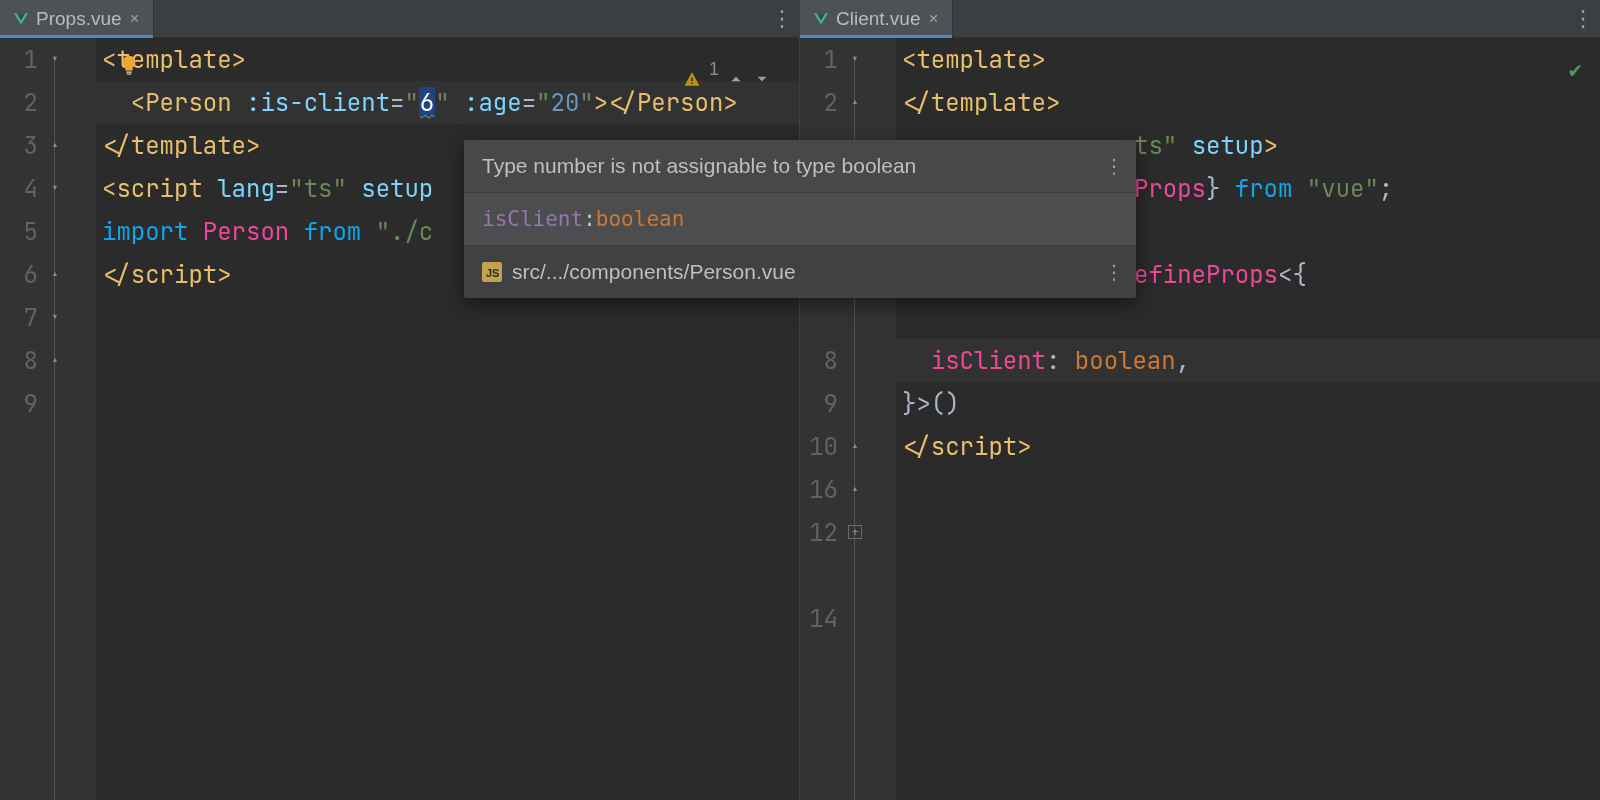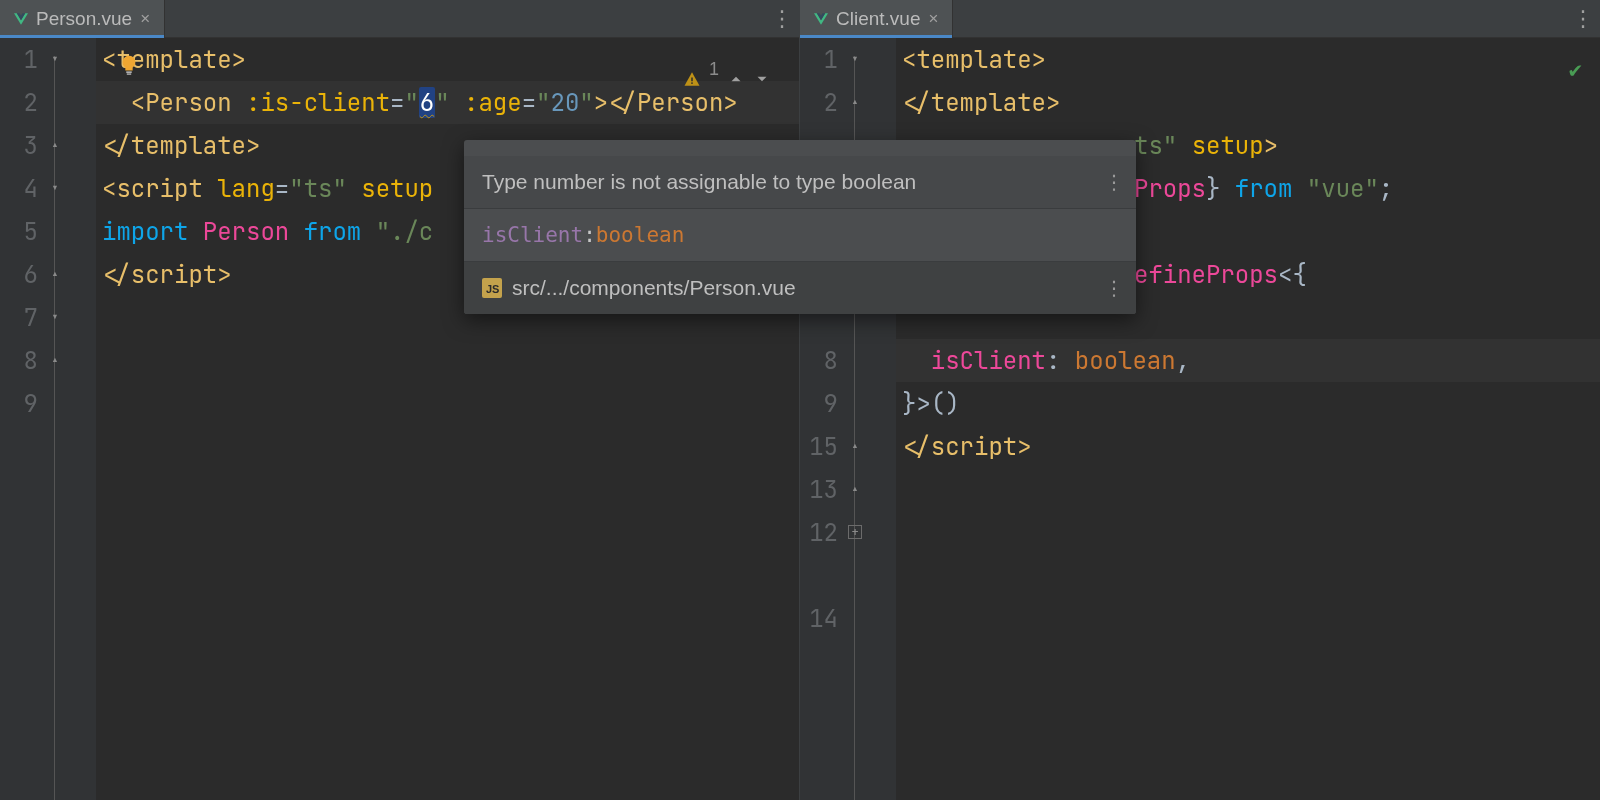--- a/index.html
+++ b/index.html
@@ -32,21 +32,21 @@
 
   .code-area { flex:1; position:relative; padding-left: 6px; }
   .code-line { white-space: pre; position:relative; height:43px; }
 
   
   .hl-line { position:absolute; left:0; right:0; height:43px; background:#323232; z-index:0; }
   .code-area .code-line > * { position:relative; z-index:1; }
 
   
   .tag  { color:#e8bf6a; }
-  .attr { color:#eab308; }
+  .attr { color:#7dd3fc; }
   .str  { color:#6a8759; }
   .num  { color:#6897bb; }
   .kw   { color:#0ea5e9; }
   .ident{ color:#ec4899; }
   .type { color:#cc7832; }
   .punct{ color:#a9b7c6; }
   .fade { color:#808080; }
   .hl-sel { background:#214283; color:#ffffff; border-radius:2px; padding:0 1px; }
   .err-underline { text-decoration: underline wavy #be9117 1px; text-underline-offset: 3px; }
 
@@ -55,21 +55,21 @@
 
   
   .inspect { position:absolute; top:10px; right:28px; display:flex; align-items:center; gap:8px; color:#8c8c8c; font-family: -apple-system, Arial, sans-serif; font-size:18px; z-index:2; }
   .inspect .warn-tri { width:18px; height:18px; }
   .inspect .navarrow { width:18px; height:18px; color:#a0a0a0; cursor:pointer; }
   .checkmark { position:absolute; top:10px; right:18px; color:#499c54; font-size:22px; z-index:2; }
 
   
   .popup { position:absolute; top:140px; left:464px; width:672px; background:#4b4d4f; color:#c8c8c8; font-family:-apple-system,"Segoe UI",Arial,sans-serif; font-size:21px; border-radius:3px; box-shadow:0 6px 20px rgba(0,0,0,0.5); z-index:10; overflow:hidden; }
   .popup .row { padding:14px 18px; display:flex; align-items:center; position:relative; }
-  .popup .row.msg { background:#46484a; color:#bfbfbf;margin-top:16px; }
+  .popup .row.msg { background:#46484a; color:#bfbfbf; }
   .popup .row.sig { background:#4b4d4f; font-family: Menlo, Consolas, monospace; }
   .popup .row.loc { background:#3f4142; color:#bfbfbf; gap:10px; }
   .popup .sep { height:1px; background:#3a3c3e; }
   .popup .kebab { position:absolute; right:12px; top:50%; transform:translateY(-50%); color:#9a9a9a; font-size:20px; cursor:pointer; }
   .popup .sig .param { color:#9876aa; }
   .popup .sig .colon { color:#c8c8c8; }
   .popup .sig .ptype { color:#cc7832; }
   .jsfile-icon { width:20px; height:20px; display:inline-block;border-radius:6px; }
 
 </style>
@@ -81,21 +81,21 @@
   <div class="pane left">
 
     <div class="tab-bar">
       <div class="tab active">
         <span class="vue-logo">
           <svg viewBox="0 0 24 20">
               <path fill="#41b883" d="M0 0l12 20L24 0h-4.8L12 12 4.8 0z"></path>
               <path fill="#34495e" d="M4.8 0L12 12 19.2 0h-4.6L12 4.6 9.4 0z"></path>
             </svg>
         </span>
-        <span>Person.vue</span>
+        <span>Props.vue</span>
         <span class="tab-close">×</span>
       </div>
       <div class="tab-more">⋮</div>
     </div>
 
     <div class="editor">
       <div class="gutter">
         <div class="linenos">
           <div>1</div>
           <div>2</div>
@@ -186,22 +186,22 @@
         <div class="linenos">
           <div>1</div>
           <div>2</div>
           <div style="height:43px"></div>
           <div style="height:43px"></div>
           <div style="height:43px"></div>
           <div style="height:43px"></div>
           <div style="height:43px"></div>
           <div>8</div>
           <div>9</div>
-          <div>15</div>
-          <div>13</div>
+          <div>10</div>
+          <div>16</div>
           <div>12</div>
           <div style="height:43px"></div>
           <div>14</div>
         </div>
         <div class="fold-col">
           <div class="vline"></div>
           <span class="fold-mark" style="top:14px">▾</span>
           <span class="fold-mark" style="top:57px">▴</span>
           <span class="fold-mark" style="top:401px">▴</span>
           <span class="fold-mark" style="top:444px">▴</span>

